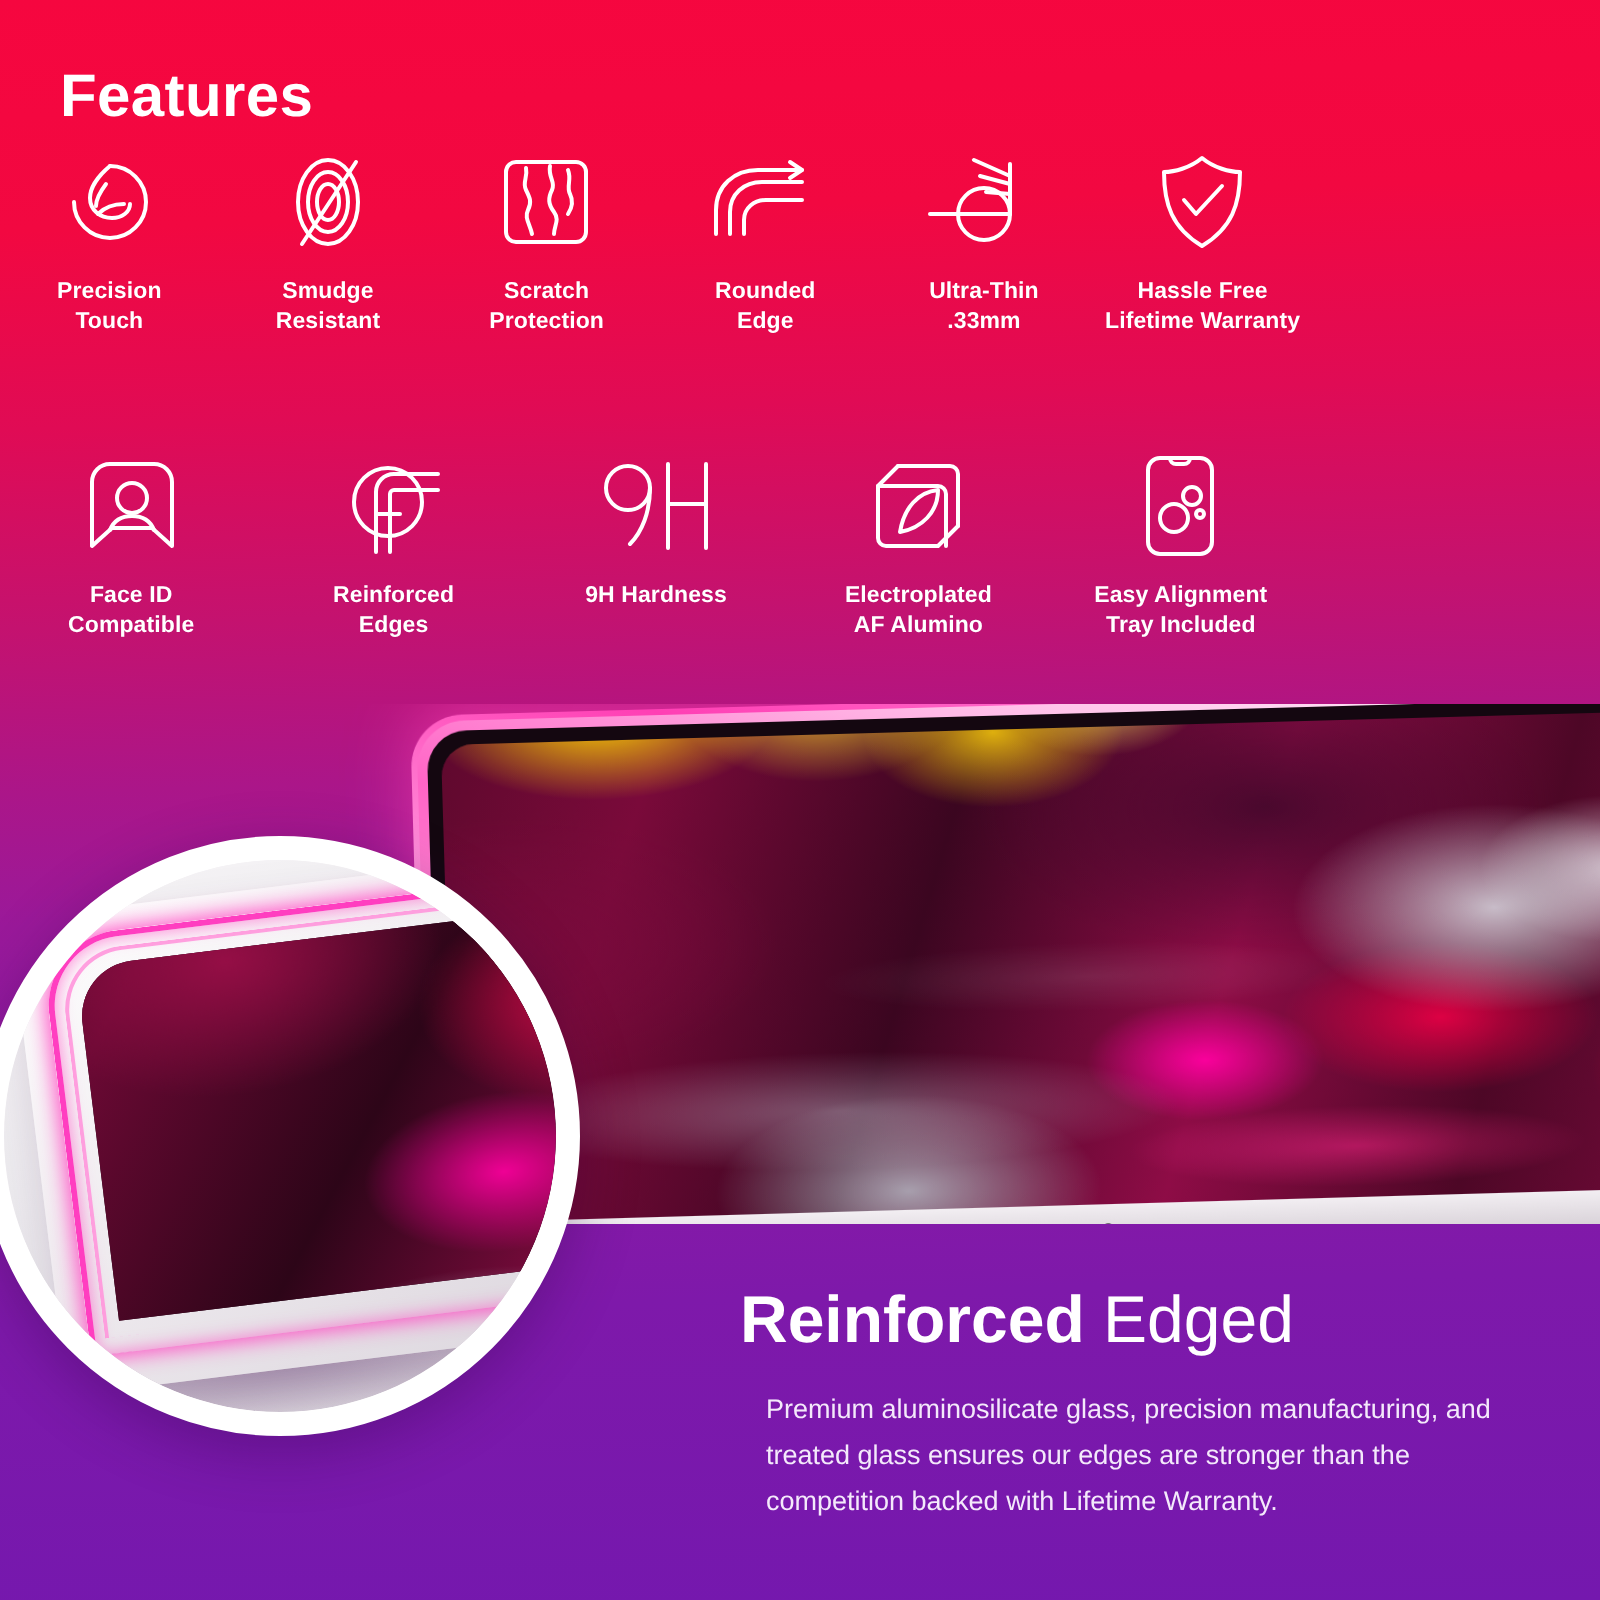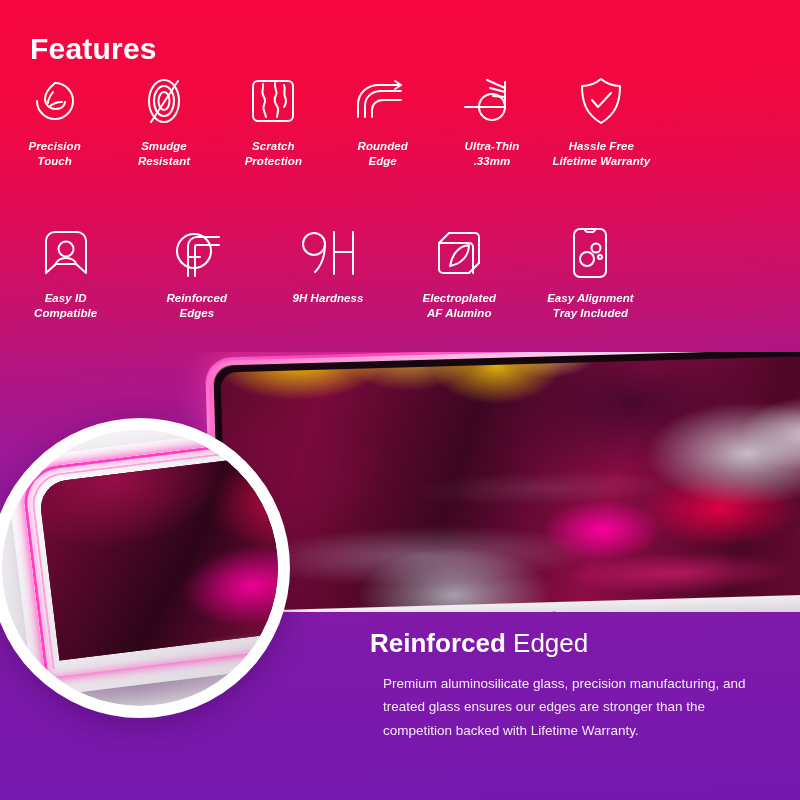--- a/index.html
+++ b/index.html
@@ -26,21 +26,20 @@
   .features-title{
     position:absolute;left:30px;top:32px;
     font-size:30px;font-weight:bold;color:#ffffff;
     letter-spacing:.2px;line-height:1.1;
   }
 
   
   .icon-row{
     position:absolute;left:0;width:656px;
     display:flex;
-    font-style:italic;
   }
   .icon-row.row1{top:72px;}
   .icon-row.row2{top:224px;}
   .icon-cell{
     flex:1 1 0;
     display:flex;flex-direction:column;align-items:center;
     text-align:center;
   }
   .icon-art{
     height:58px;width:62px;
@@ -184,21 +183,21 @@
     position:absolute;left:8px;top:210px;width:330px;height:90px;
     background:radial-gradient(ellipse 58% 48% at 40% 40%, rgba(90,40,110,.30) 0%, rgba(90,40,110,0) 72%);
     transform:rotate(-7deg);
   }
 
   
   .copy{
     position:absolute;left:370px;top:624px;width:400px;
   }
   .copy-head{
-    font-size:26px;color:#ffffff;line-height:1.2;margin:4px 0 12px 0;
+    font-size:33px;color:#ffffff;line-height:1.2;margin:16px 0 12px 0;
   }
   .copy-head .strong{font-weight:bold;}
   .copy-head .light{font-weight:normal;}
   .copy-body{
     font-size:13.5px;color:#f4e9fb;line-height:1.72;margin:13px;
   }
 </style>
 </head>
 <body>
 
@@ -293,21 +292,21 @@
 
 
     <div class="icon-cell">
       <div class="icon-art">
         <svg width="48" height="48" viewBox="0 0 48 48" fill="none" stroke="#fff" stroke-width="2" stroke-linecap="round" stroke-linejoin="round">
           <path d="M4 44V12c0-5 4-9 9-9h22c5 0 9 4 9 9v32l-10-9H14L4 44z"></path>
           <circle cx="24" cy="20" r="7.5"></circle>
           <path d="M13 36c2-5 6-7 11-7s9 2 11 7"></path>
         </svg>
       </div>
-      <div class="icon-label">Easy ID
+      <div class="icon-label">Face ID
 Compatible</div>
     </div>
 
     <div class="icon-cell">
       <div class="icon-art">
         <svg width="54" height="52" viewBox="0 0 54 52" fill="none" stroke="#fff" stroke-width="2" stroke-linecap="round" stroke-linejoin="round">
           <circle cx="24" cy="24" r="17"></circle>
           <path d="M18 49V19c0-5 4-9 9-9h22"></path>
           <path d="M25 49V20c0-1 1-2 2-2h22"></path>
           <path d="M18 30h12"></path>

